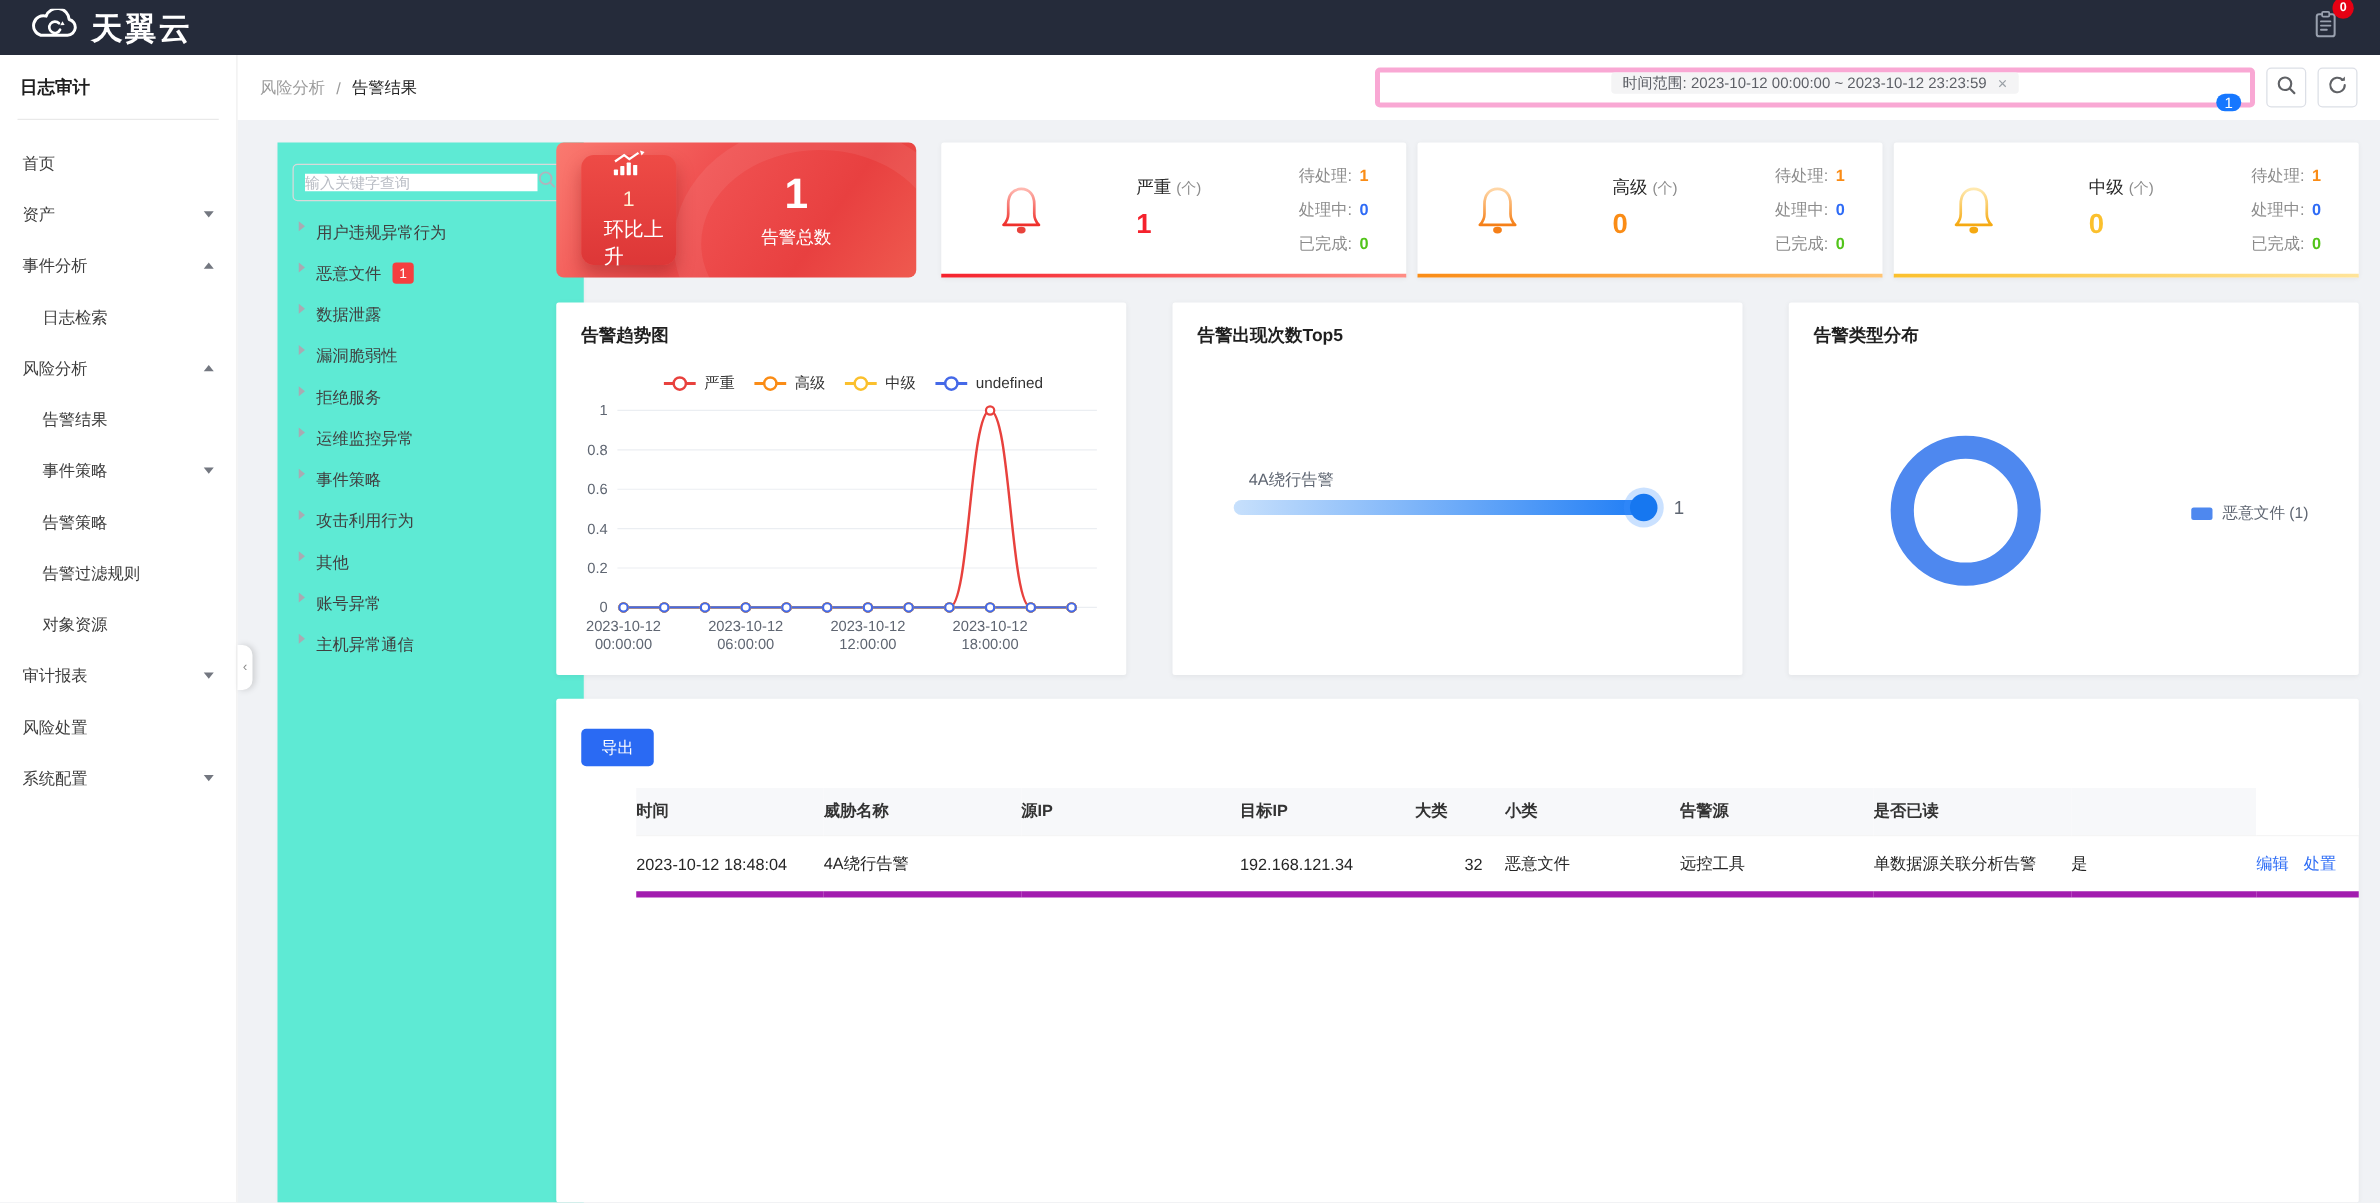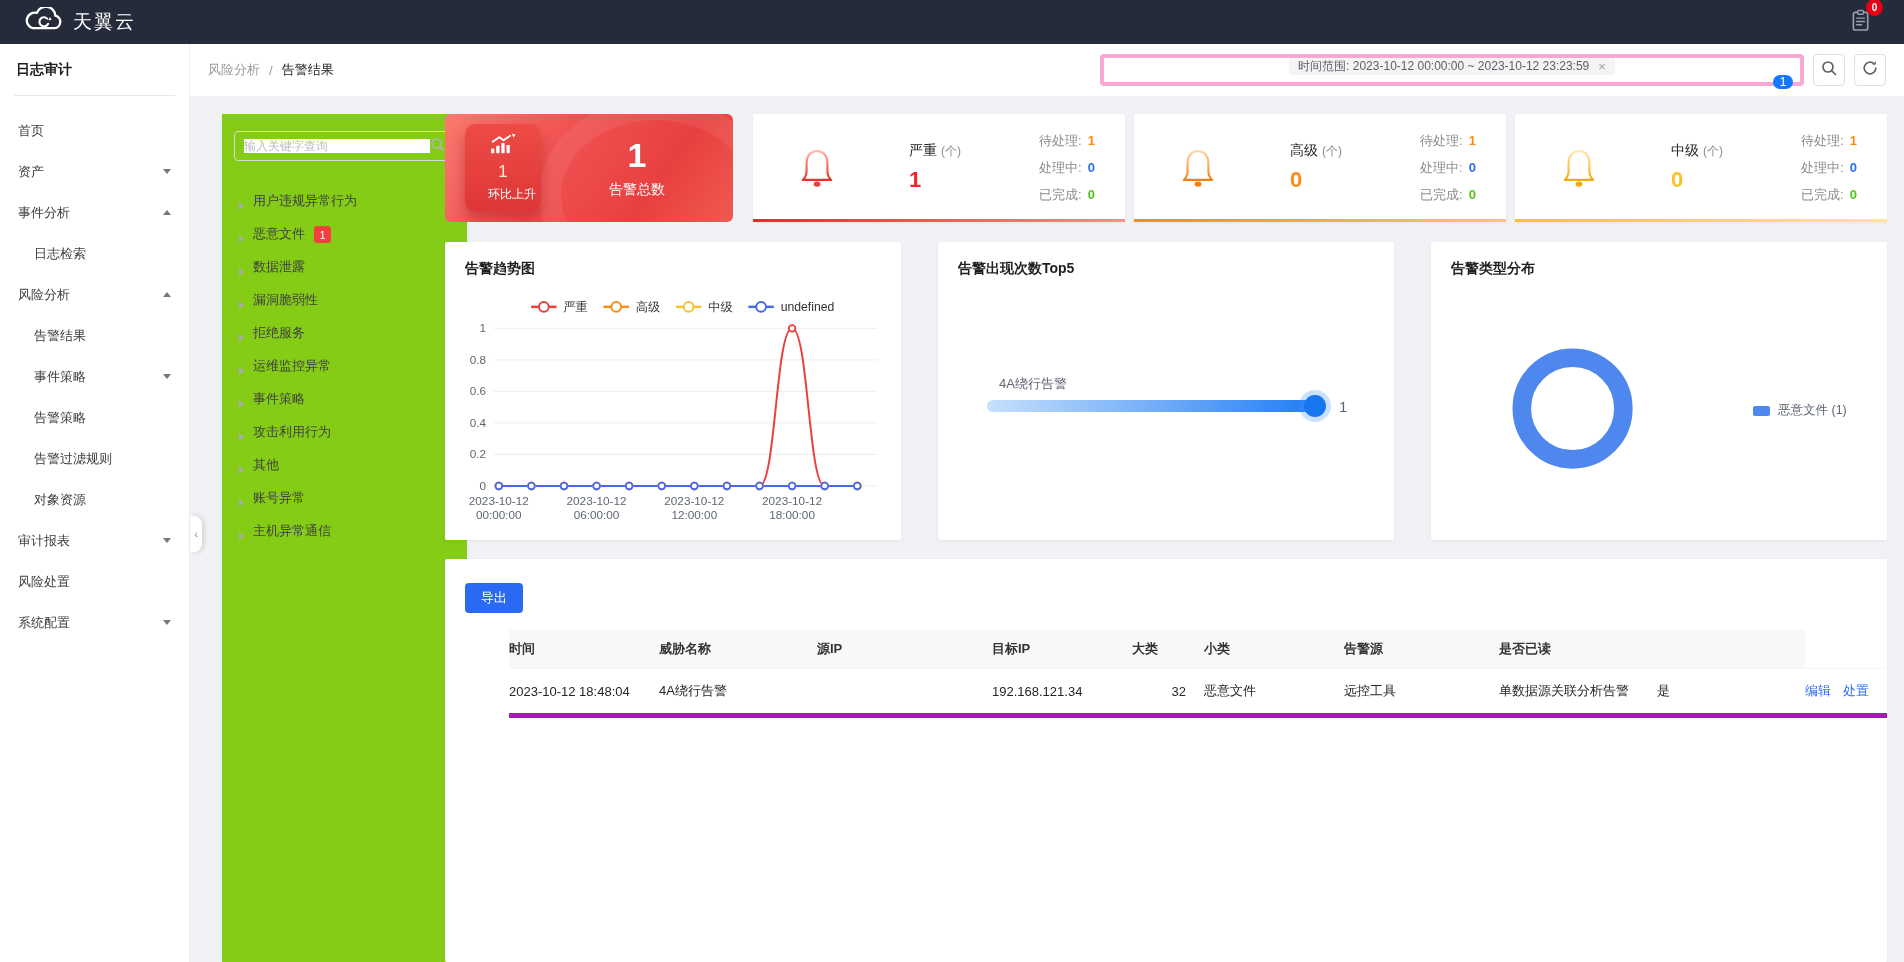--- a/index.html
+++ b/index.html
@@ -2,21 +2,21 @@
 <html><head>
 <meta charset="utf-8">
 <style>
 *{margin:0;padding:0;box-sizing:border-box;font-family:"Liberation Sans","DejaVu Sans",sans-serif;}
 html,body{width:1904px;height:962px;}
 body{position:relative;background:#f0f2f5;overflow:hidden;}
 
 
 .navbar{position:absolute;top:0;left:0;width:100%;height:44px;background:#252b3a;display:flex;align-items:center;padding:0 24px;z-index:20;}
 .brand{display:flex;align-items:center;gap:9px;color:#fff;}
-.brand-text{font-size:19px;font-weight:normal;letter-spacing:2px;}
+.brand-text{font-size:25px;font-weight:bold;letter-spacing:2px;}
 .nav-right{margin-left:auto;position:relative;margin-right:8px;}
 .clip-badge{position:absolute;top:-10px;right:-11px;background:#e60013;color:#fff;font-size:10px;font-weight:bold;min-width:17px;height:17px;border-radius:9px;display:flex;align-items:center;justify-content:center;padding:0 4px;}
 
 
 .sidebar{position:absolute;top:44px;left:0;width:190px;bottom:0;background:#fff;z-index:10;border-right:1px solid #f0f0f0;}
 .sidebar-title{height:51px;display:flex;align-items:center;padding:15px 16px;font-size:14px;font-weight:bold;color:#1f1f1f;}
 .sidebar-divider{border-top:1px solid #e9e9e9;margin:0 14px;}
 .side-nav{padding:14px 0;}
 .side-item{height:41px;display:flex;align-items:center;padding:0 18px;font-size:13px;color:#3d3d3d;cursor:pointer;}
 .side-item.sub{padding-left:34px;}
@@ -30,38 +30,38 @@
 .breadcrumb{font-size:13px;color:#9a9a9a;display:flex;gap:9px;align-items:center;}
 .breadcrumb .current{color:#262626;}
 .filter-box{margin-left:auto;width:704px;height:32px;border:4px solid #f9a8d4;border-radius:4px;background:#fff;display:flex;align-items:center;padding:0 7px;flex-direction:column;}
 .time-tag{background:#f4f4f5;border-radius:3px;height:24px;display:flex;align-items:center;gap:9px;padding:0 9px;font-size:12px;color:#5c5f66;white-space:nowrap;}
 .tag-close{color:#9aa0a6;font-size:13px;cursor:pointer;}
 .filter-badge{margin-left:auto;width:20px;height:20px;border-radius:10px;background:#1677ff;color:#fff;font-size:12px;display:flex;align-items:center;justify-content:center;}
 .icon-btn{width:32px;height:32px;border:1px solid #dcdfe6;border-radius:4px;background:#fff;display:flex;align-items:center;justify-content:center;cursor:pointer;}
 
 
 .main{position:absolute;top:96px;left:190px;right:0;bottom:0;}
-.category-card{position:absolute;left:32px;top:18px;width:245px;bottom:0;background:#84cc16;box-shadow:0 1px 4px rgba(0,0,0,.05);padding:17px 12px;}
+.category-card{position:absolute;left:32px;top:18px;width:245px;bottom:0;background:#5eead4;box-shadow:0 1px 4px rgba(0,0,0,.05);padding:17px 12px;}
 .cat-search{height:30px;border:1px solid #d9d9d9;border-radius:4px;display:flex;align-items:center;padding:0 9px;}
 .cat-search input{border:0;outline:0;flex:1;min-width:0;font-size:12px;color:#333;}
 .cat-search input::placeholder{color:#b8bcc4;}
 .tree{margin-top:16px;}
-.tree-item{height:33px;display:flex;align-items:flex-end;gap:9px;font-size:13px;color:#404040;padding-left:5px;cursor:pointer;}
+.tree-item{height:33px;display:flex;align-items:flex-start;gap:9px;font-size:13px;color:#404040;padding-left:5px;cursor:pointer;}
 .tree-caret{width:0;height:0;border-top:4px solid transparent;border-bottom:4px solid transparent;border-left:5px solid #a8abb2;flex:none;}
 .tree-badge{background:#f53f3f;color:#fff;font-size:11px;min-width:17px;height:17px;border-radius:3px;display:flex;align-items:center;justify-content:center;padding:0 3px;}
 
 .content{position:absolute;left:255px;top:18px;right:17px;bottom:0;display:flex;flex-direction:column;}
 .row1{display:flex;gap:9px;height:108px;flex:none;}
 
 
 .red-card{width:288px;flex:none;margin-right:11px;border-radius:6px;position:relative;overflow:hidden;background:linear-gradient(125deg,#fa7a70 0%,#f05151 38%,#e84040 72%,#ef5a4f 100%);}
 .red-card::after{content:"";position:absolute;right:-40px;bottom:-70px;width:190px;height:150px;border:22px solid rgba(255,255,255,.07);border-radius:50%;}
 .red-tile{position:absolute;left:20px;top:10px;width:76px;height:88px;background:linear-gradient(180deg,#ee4b46,#dd3737);border-radius:10px;box-shadow:0 8px 14px rgba(140,20,20,.38);display:flex;flex-direction:column;align-items:center;justify-content:center;color:#fff;z-index:2;}
 .red-tile .v{font-size:17px;color:#ffedd2;margin-top:3px;}
-.red-tile .l{font-size:12px;margin-top:4px;margin-left:18px;}
+.red-tile .l{font-size:16px;margin-top:4px;margin-left:18px;}
 .red-total{position:absolute;left:96px;right:0;top:0;bottom:0;display:flex;flex-direction:column;align-items:center;justify-content:center;color:#fff;z-index:2;}
 .red-total .v{font-size:34px;font-weight:bold;line-height:1;}
 .red-total .l{font-size:14px;margin-top:9px;}
 
 
 .sev-card{flex:1;position:relative;background:#fff;border-radius:2px;box-shadow:0 1px 4px rgba(0,0,0,.05);}
 .sev-bell{position:absolute;left:44px;top:31px;}
 .sev-label{position:absolute;left:156px;top:27px;}
 .sev-name{font-size:14px;color:#262626;}
 .sev-unit{font-size:12px;color:#8c8c8c;margin-left:4px;}

